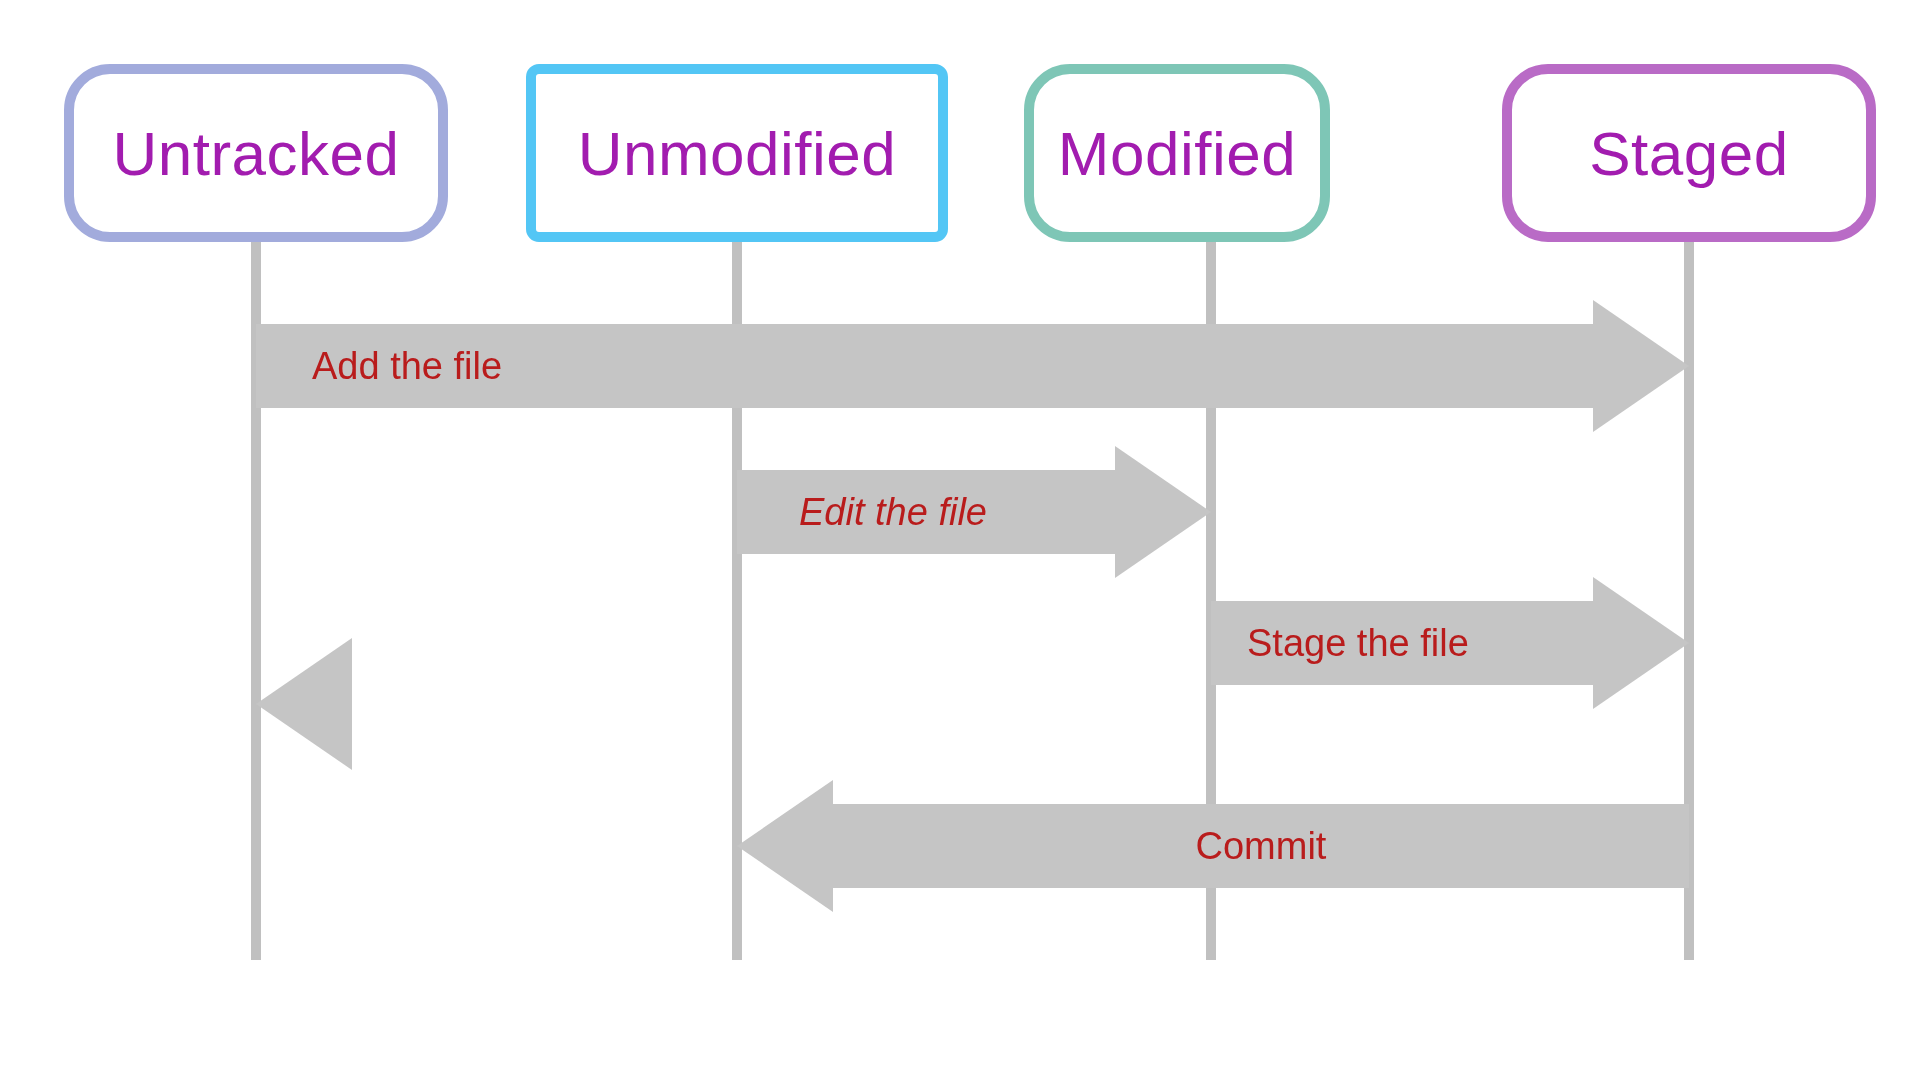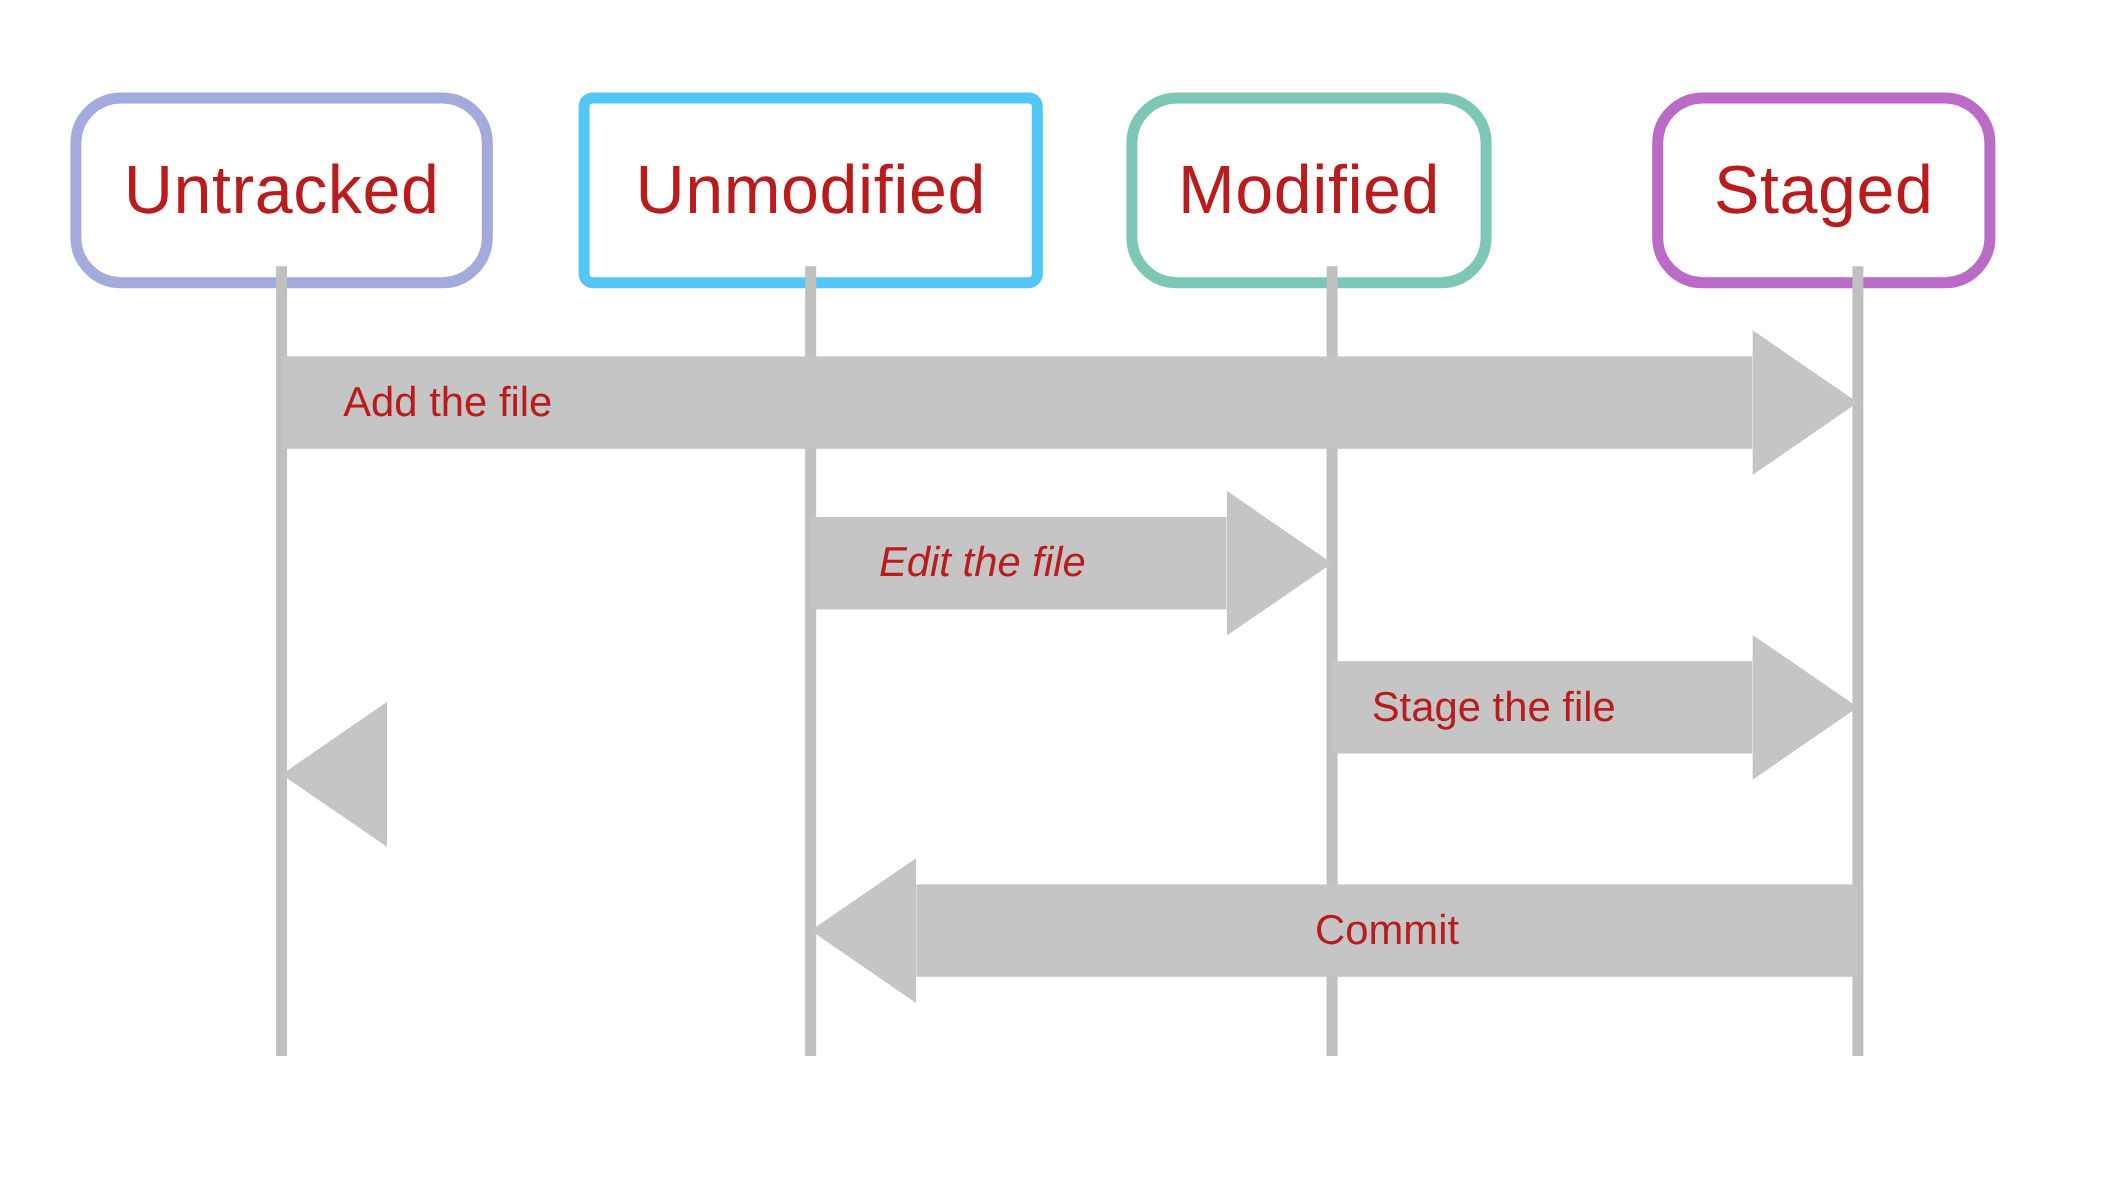--- a/index.html
+++ b/index.html
@@ -4,26 +4,26 @@
 <style>
   html,body{margin:0;padding:0;background:#ffffff;}
   body{font-family:"Liberation Sans", sans-serif;}
   .canvas{position:relative;width:1920px;height:1080px;background:#ffffff;overflow:hidden;}
 
   
   .node{
     position:absolute;top:64px;height:178px;
     box-sizing:border-box;border:10px solid #999;border-radius:46px;
     background:#ffffff;display:flex;align-items:center;justify-content:center;
-    font-size:62px;color:#b91c1c;letter-spacing:0.5px;margin-top:20px;
+    font-size:62px;color:#a21caf;letter-spacing:0.5px;
   }
   .node-untracked {left:64px;  width:384px; border-color:#A2ABDC;}
   .node-unmodified{left:526px; width:422px; border-color:#53C6F5;border-radius:13px;}
-  .node-modified  {left:1024px;width:332px; border-color:#7EC6B6;}
-  .node-staged    {left:1502px;width:312px; border-color:#B96BC6;}
+  .node-modified  {left:1024px;width:306px; border-color:#7EC6B6;}
+  .node-staged    {left:1502px;width:374px; border-color:#B96BC6;}
 
   
   .lifeline{position:absolute;top:242px;height:718px;width:10px;background:#C0C0C0;}
   .lifeline-untracked {left:251px;}
   .lifeline-unmodified{left:732px;}
   .lifeline-modified  {left:1206px;}
   .lifeline-staged    {left:1684px;}
 
   
   .band{

